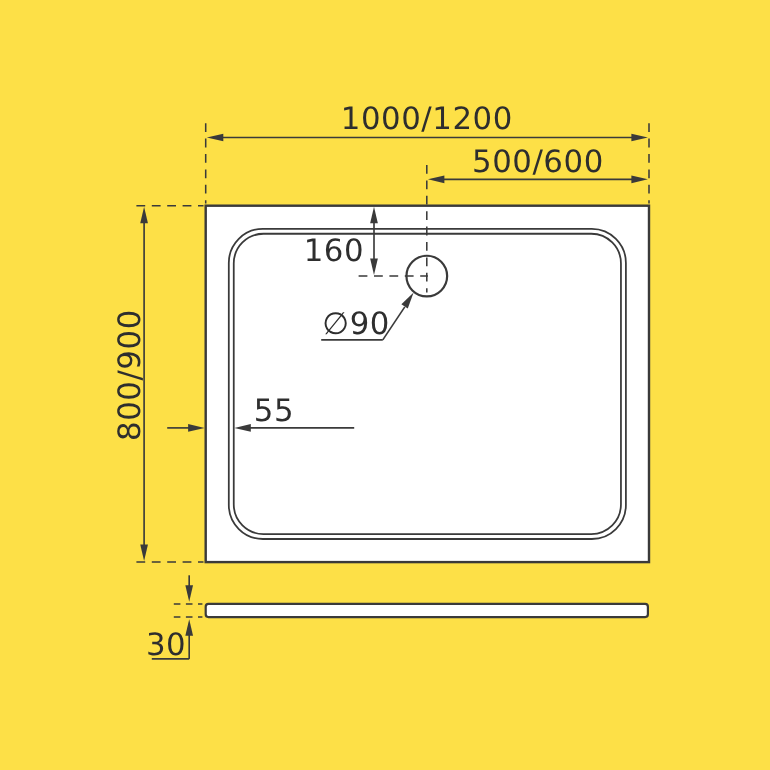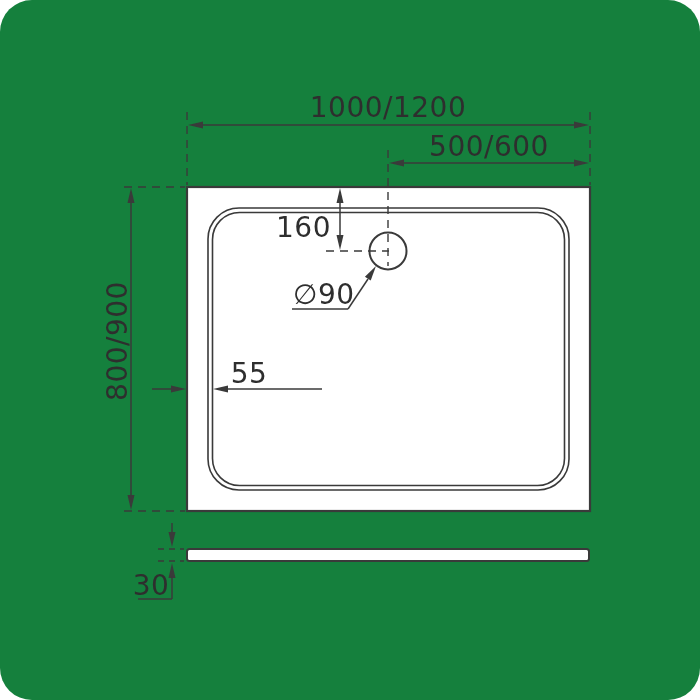--- a/index.html
+++ b/index.html
@@ -4,23 +4,22 @@
 <style>
   html, body {
     margin: 0;
     padding: 0;
     background: #ffffff;
   }
   .canvas {
     position: relative;
     width: 700px;
     height: 700px;
-    background: #15803d;
+    background: #fde047;
     font-family: "DejaVu Sans", "Liberation Sans", sans-serif;
-    border-radius: 32px;
   }
   svg { display: block; }
   .outline   { fill: #ffffff; stroke: #3a3a3a; stroke-width: 2.2; }
   .rim       { fill: none;    stroke: #3a3a3a; stroke-width: 1.6; }
   .drain     { fill: #ffffff; stroke: #3a3a3a; stroke-width: 2; }
   .slab      { fill: #ffffff; stroke: #3a3a3a; stroke-width: 2; }
   .dimline   { stroke: #3a3a3a; stroke-width: 1.5; fill: none; }
   .dashline  { stroke: #3a3a3a; stroke-width: 1.4; fill: none; stroke-dasharray: 8 6; }
   .ticklines { stroke: #3a3a3a; stroke-width: 1.4; fill: none; stroke-dasharray: 6 5; }
   .arrow     { fill: #3a3a3a; stroke: none; }

